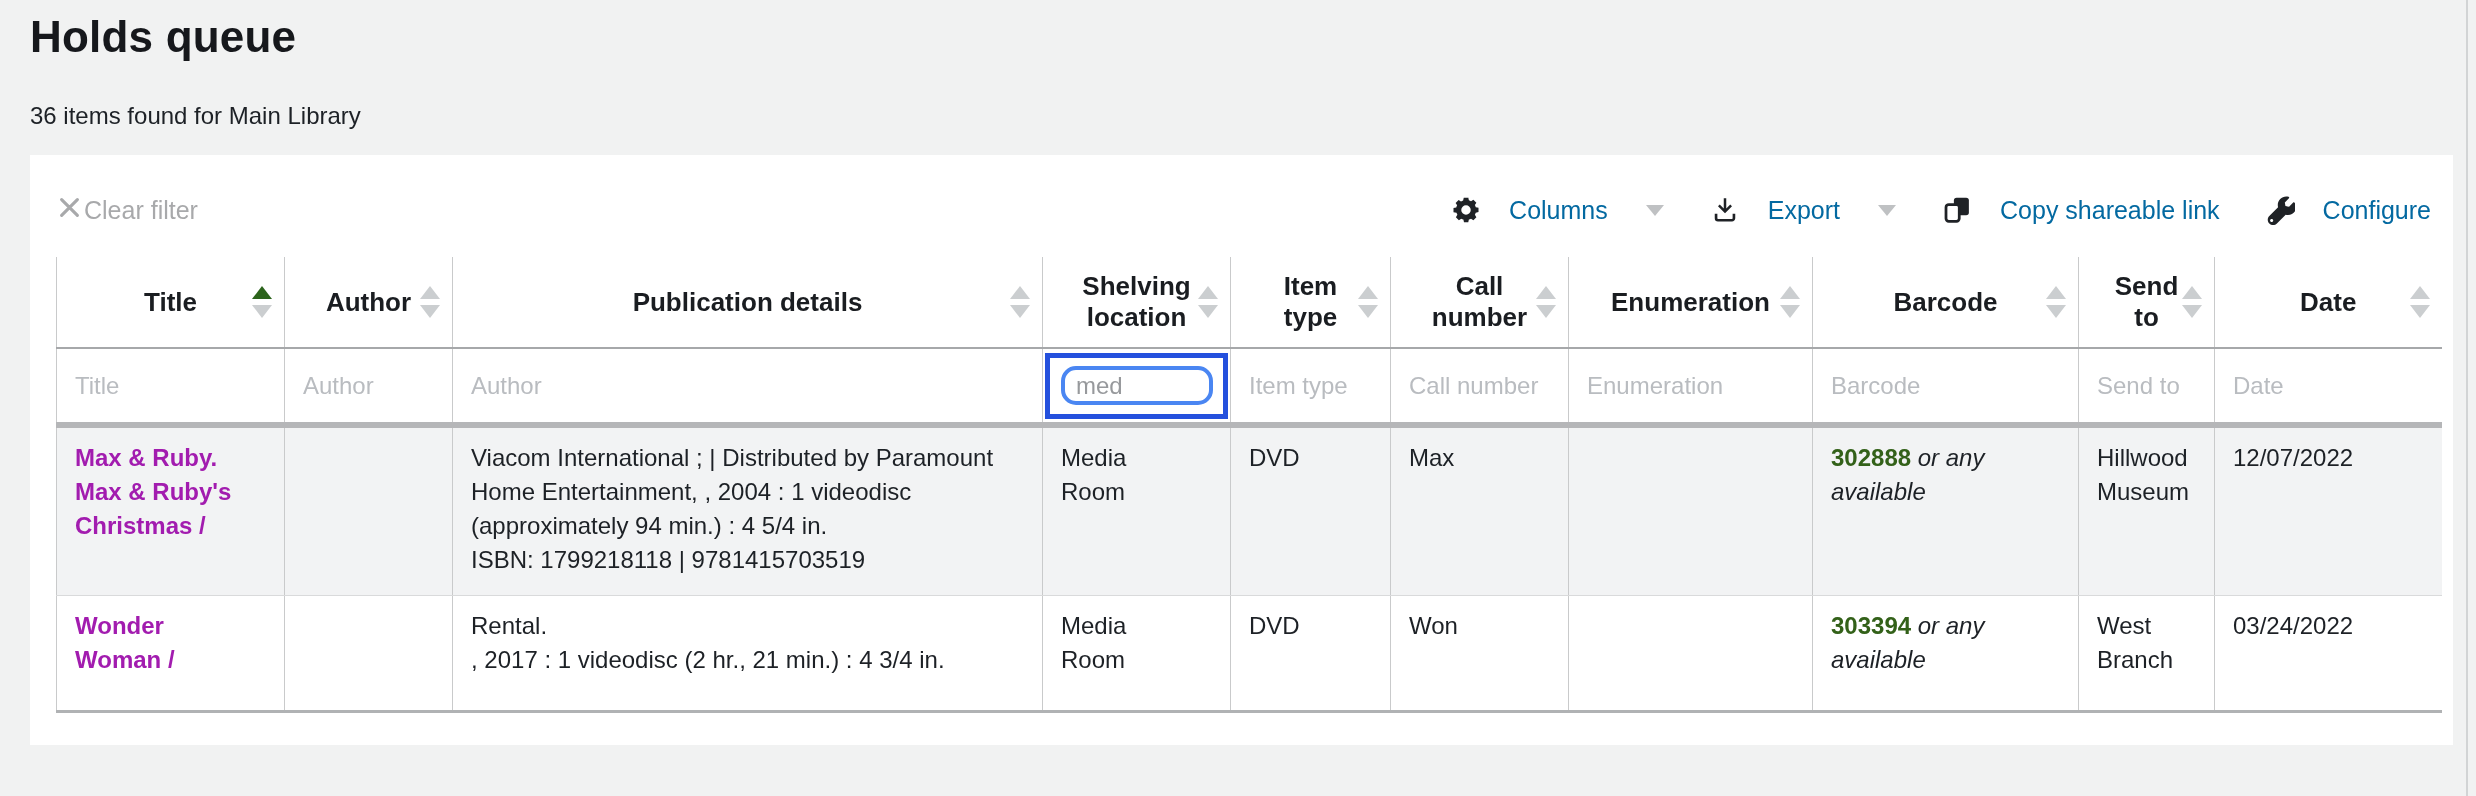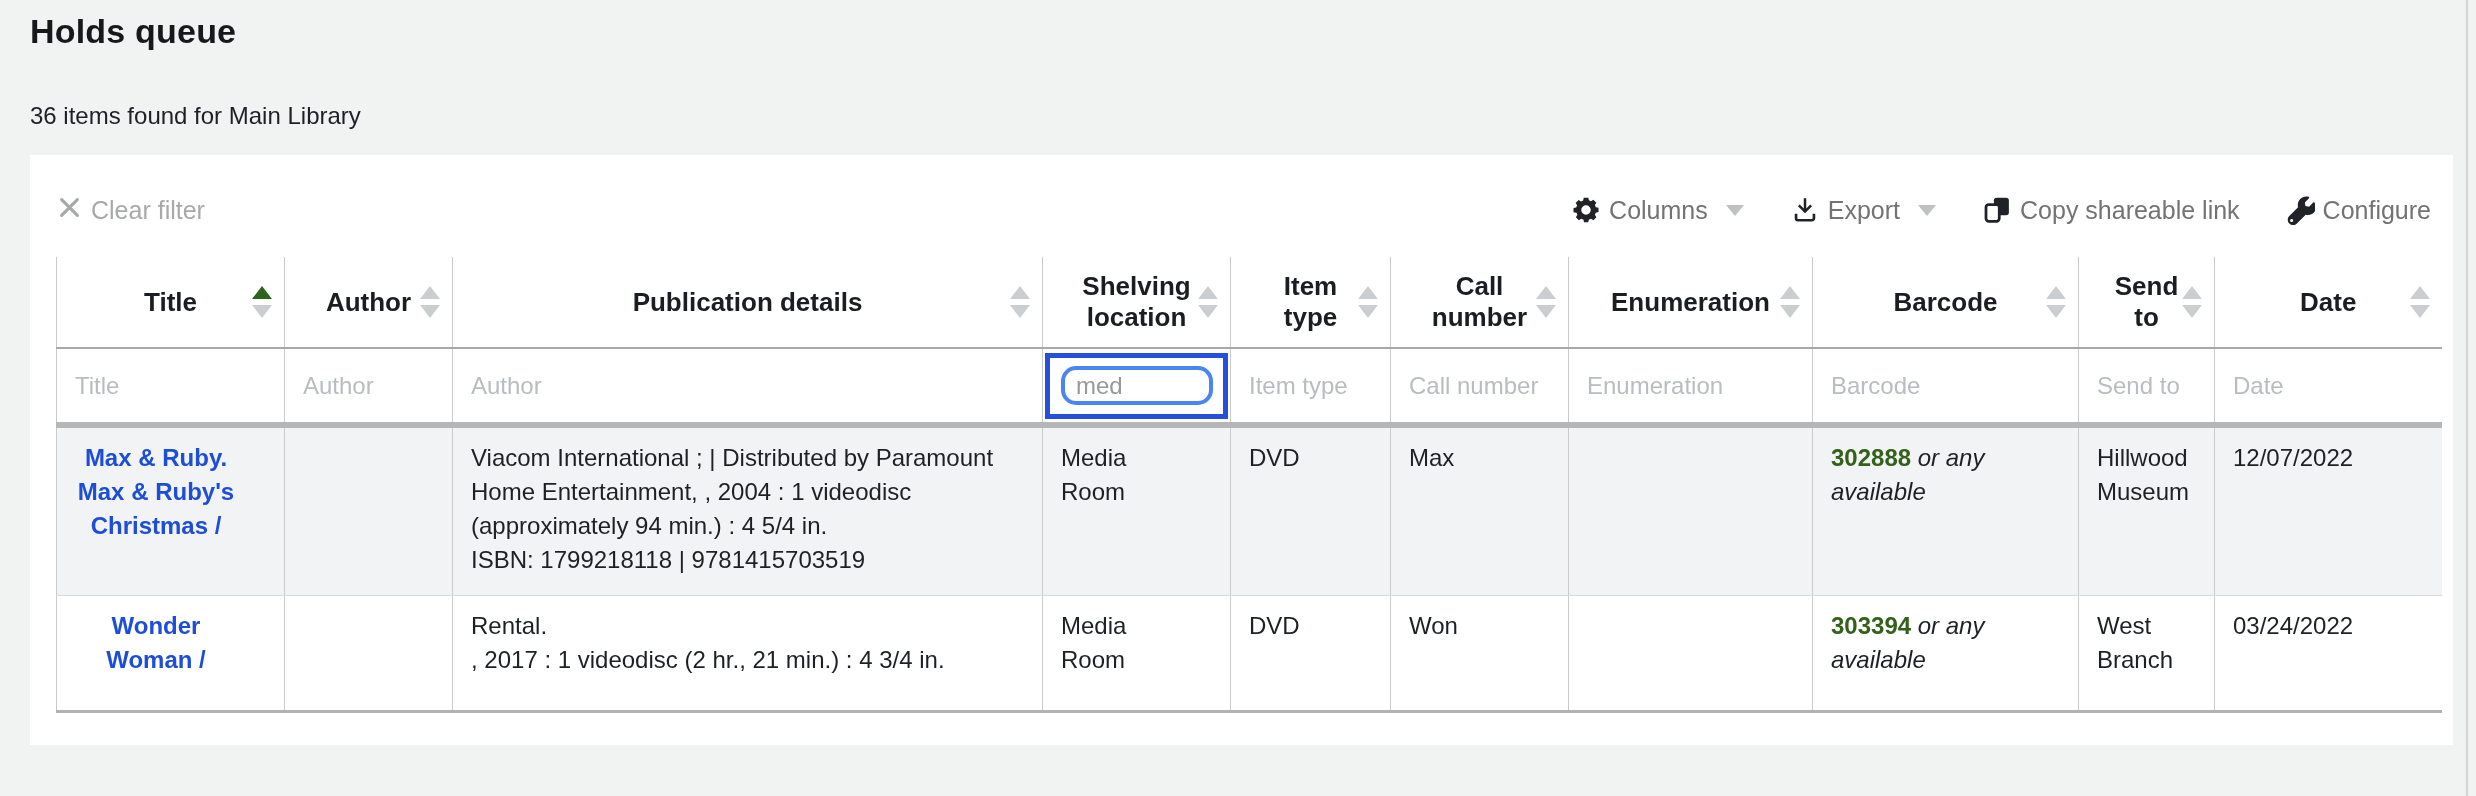--- a/index.html
+++ b/index.html
@@ -6,44 +6,44 @@
     margin: 0; padding: 0;
     width: 2476px; height: 796px;
     background: #f1f2f2;
     font-family: "Liberation Sans", sans-serif;
     color: #1d2126;
     overflow: hidden;
     position: relative;
   }
   .page-title {
     position: absolute; left: 30px; top: 12px;
-    font-size: 34px; font-weight: 700; color: #16181c;
+    font-size: 44px; font-weight: 700; color: #16181c;
     margin: 0; letter-spacing: 0.2px;
   }
   .subtitle {
     position: absolute; left: 30px; top: 102px;
     font-size: 24px; color: #1d2126;
   }
   .panel {
     position: absolute; left: 30px; top: 155px;
     width: 2423px; height: 590px;
     background: #ffffff;
   }
   .scroll-line {
     position: absolute; left: 2466px; top: 0; width: 2px; height: 796px;
     background: #d2d4d5;
   }
   
   .toolbar {
     position: absolute; left: 26px; right: 22px; top: 34px; height: 42px;
     display: flex; justify-content: space-between; align-items: center;
   }
-  .tb-left { display: flex; align-items: center; gap: 8px; color: #a8a9ab; font-size: 25px; cursor: default; }
+  .tb-left { display: flex; align-items: center; gap: 1px; color: #a8a9ab; font-size: 25px; cursor: default; }
   .tb-right { display: flex; align-items: center; gap: 46px; }
-  .tb-item { display: flex; align-items: center; gap: 8px; font-size: 25px; color: #737373; cursor: pointer; }
+  .tb-item { display: flex; align-items: center; gap: 28px; font-size: 25px; color: #0369a1; cursor: pointer; }
   .tb-item svg { display: block; }
   .caret {
     width: 0; height: 0; margin-left: 10px;
     border-left: 9px solid transparent; border-right: 9px solid transparent;
     border-top: 11px solid #bfc1c3;
   }
   
   table.holds {
     position: absolute; left: 26px; top: 102px;
     border-collapse: collapse; table-layout: fixed;
@@ -96,21 +96,21 @@
 
   tbody td {
     vertical-align: top; font-size: 24px; line-height: 34px;
     color: #1d2126; padding: 13px 18px 18px;
   }
   tbody tr.r0 { height: 163px; }
   tbody tr.r0 td { background: #f2f3f4; border-bottom: 1px solid #d9dadb; }
   tbody tr.r1 { height: 116px; padding-left: 12px; }
   tbody tr.r1 td { border-bottom: 3px solid #b0b2b4; }
 
-  .title-link { display: inline-block; max-width: 162px; font-weight: 700; color: #1d4ed8; text-decoration: none; cursor: pointer; text-align: center; }
+  .title-link { display: inline-block; max-width: 162px; font-weight: 700; color: #a21caf; text-decoration: none; cursor: pointer; }
   .shelving-text { display: inline-block; max-width: 92px; }
   .sendto-text   { display: inline-block; max-width: 106px; }
   .bc-num  { font-weight: 700; color: #336119; cursor: pointer; }
   .bc-note { font-style: italic; }
 </style>
 </head>
 <body>
 
 <h1 class="page-title">Holds queue</h1>
 <div class="subtitle">36 items found for Main Library</div>

